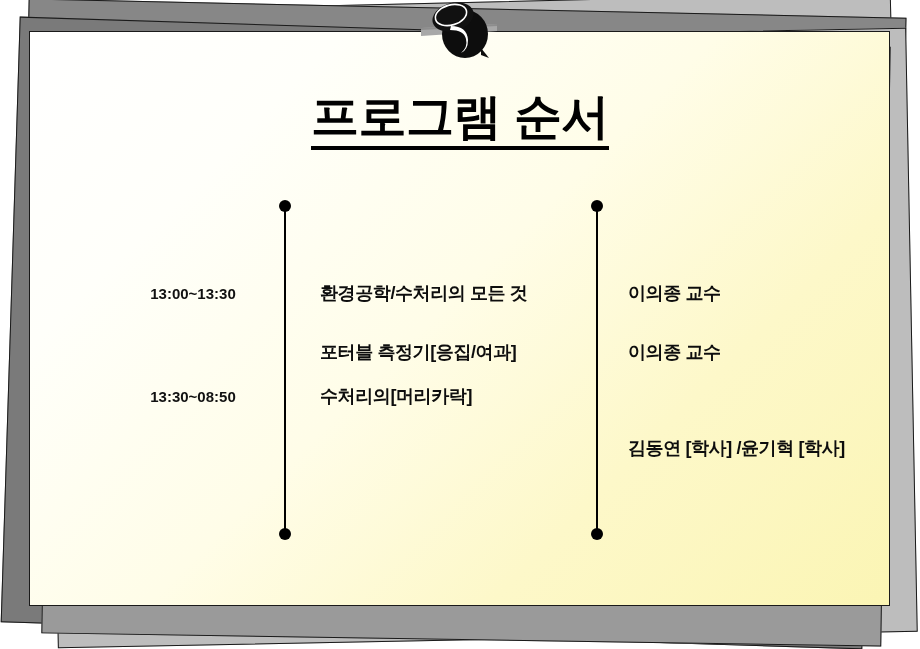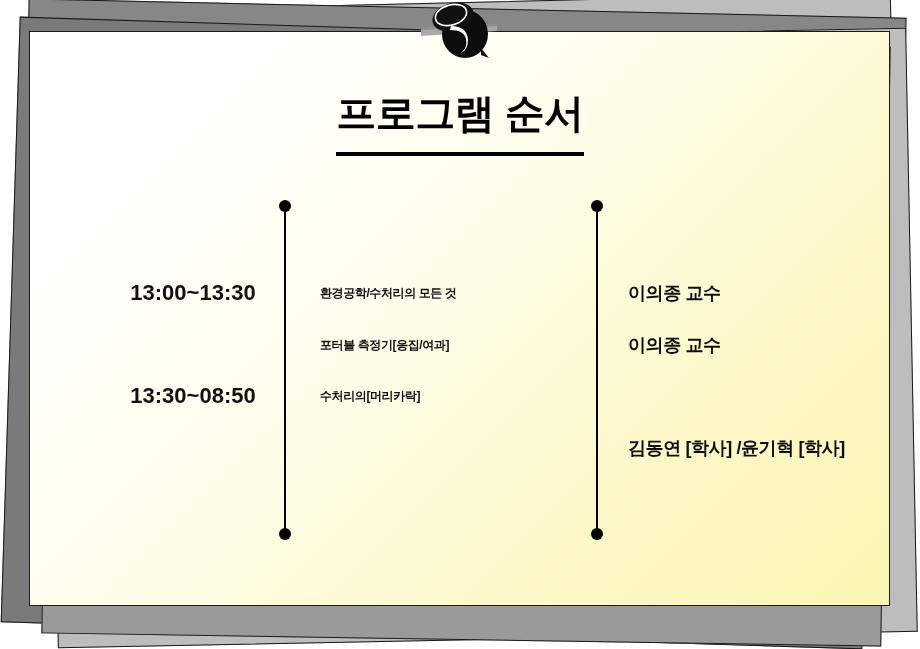--- a/index.html
+++ b/index.html
@@ -114,26 +114,26 @@
   #title {
     position: absolute;
     left: 0;
     right: 0;
     top: 92px;
     text-align: center;
     z-index: 20;
   }
   #title-text {
     display: inline-block;
-    font-size: 40px;
+    font-size: 48px;
     font-weight: bold;
     color: #000000;
     letter-spacing: -0.5px;
     border-bottom: 4px solid #000000;
-    padding-bottom: 18px;
+    padding-bottom: 4px;
     line-height: 1.05;
   }
 
   
   .divider {
     position: absolute;
     top: 200px;
     width: 12px;
     height: 340px;
     z-index: 15;
@@ -172,41 +172,41 @@
 
   .row {
     position: absolute;
     left: 0;
     width: 920px;
     height: 34px;
     display: flex;
     align-items: center;
   }
   #row-0 { top: 276px; }
-  #row-1 { top: 328px; }
+  #row-1 { top: 335px; }
   #row-2 { top: 379px; }
   #row-3 { top: 431px; }
 
   .cell-time {
     position: absolute;
     left: 118px;
     width: 150px;
     text-align: center;
-    font-size: 22px;
+    font-size: 15px;
     font-weight: bold;
     color: #111111;
     letter-spacing: 0px;
     white-space: nowrap;
   }
   .cell-topic {
     position: absolute;
     left: 320px;
     width: 270px;
     text-align: left;
-    font-size: 12px;
+    font-size: 18px;
     font-weight: bold;
     color: #0d0d0d;
     letter-spacing: -0.4px;
     white-space: nowrap;
   }
   .cell-presenter {
     position: absolute;
     left: 628px;
     width: 260px;
     text-align: left;

